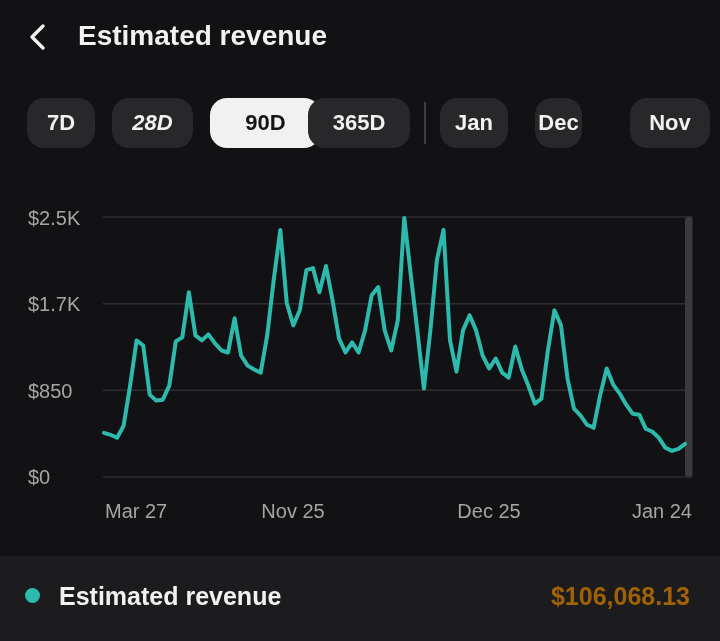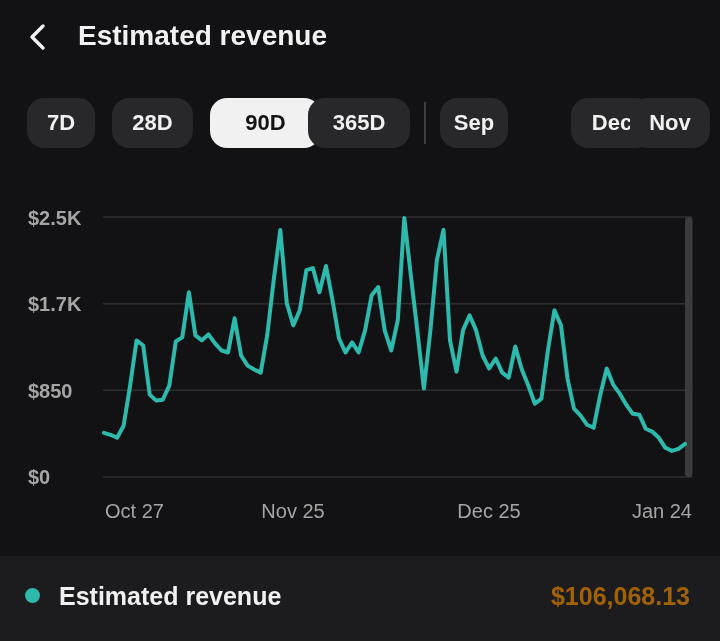--- a/index.html
+++ b/index.html
@@ -21,21 +21,21 @@
     background:#28282a;border-radius:17px;
     color:#f1f1f1;font-size:22px;font-weight:600;
     display:flex;align-items:center;justify-content:center;
     cursor:pointer;box-sizing:border-box;
   }
   .pill.selected{background:#f1f1f1;color:#141414;}
   .pill-divider{position:absolute;top:102px;left:424px;width:2px;height:42px;background:#3f3f41;}
 
   
   #chart-svg{position:absolute;left:0;top:0;width:720px;height:641px;}
-  .ylab{position:absolute;left:28px;height:24px;line-height:24px;font-size:20px;color:#a5a5a5;font-weight:bold;}
+  .ylab{position:absolute;left:28px;height:24px;line-height:24px;font-size:20px;color:#a5a5a5;}
   .ylab.y3{top:206px;} .ylab.y2{top:292px;} .ylab.y1{top:379px;} .ylab.y0{top:465px;}
   .xlab{position:absolute;top:499px;height:24px;line-height:24px;font-size:20px;color:#a5a5a5;white-space:nowrap;}
   .xlab.x0{left:105px;}
   .xlab.x1{left:293px;transform:translateX(-50%);}
   .xlab.x2{left:489px;transform:translateX(-50%);text-align:center;}
   .xlab.x3{right:28px;}
 
   
   .legend-bar{position:absolute;left:0;top:556px;width:720px;height:85px;background:#1c1c1e;}
   .legend-dot{position:absolute;left:25px;top:588px;width:15px;height:15px;border-radius:50%;background:#2db9ab;}
@@ -55,34 +55,34 @@
   </svg>
 
 <button class="back-btn">
   <svg width="34" height="34" viewBox="0 0 34 34">
     <polyline points="21,6 10,17 21,28" fill="none" stroke="#f1f1f1" stroke-width="3.4" stroke-linecap="round" stroke-linejoin="round"></polyline>
   </svg>
 </button>
 <div class="page-title">Estimated revenue</div>
 
 <div class="pill" style="left:27px;width:68px;">7D</div>
-<div class="pill" style="left:112px;width:81px;">28D</div>
+<div class="pill" style="left:112px;width:81px;font-style:italic;">28D</div>
 <div class="pill selected" style="left:210px;width:111px;">90D</div>
 <div class="pill" style="left:308px;width:102px;">365D</div>
 <div class="pill-divider"></div>
-<div class="pill" style="left:440px;width:68px;">Sep</div>
-<div class="pill" style="left:535px;width:82px;margin-left:36px;">Dec</div>
+<div class="pill" style="left:440px;width:68px;">Jan</div>
+<div class="pill" style="left:535px;width:47px;">Dec</div>
 <div class="pill" style="left:630px;width:80px;">Nov</div>
 
 <div class="ylab y3">$2.5K</div>
 <div class="ylab y2">$1.7K</div>
 <div class="ylab y1">$850</div>
 <div class="ylab y0">$0</div>
 
-<div class="xlab x0">Oct 27</div>
+<div class="xlab x0">Mar 27</div>
 <div class="xlab x1">Nov 25</div>
 <div class="xlab x2">Dec 25</div>
 <div class="xlab x3">Jan 24</div>
 
 <div class="legend-bar"></div>
 <div class="legend-dot" style="background: rgb(45, 185, 171);"></div>
 <div class="legend-label">Estimated revenue</div>
 <div class="legend-value">$106,068.13</div>
 
 </body></html>

